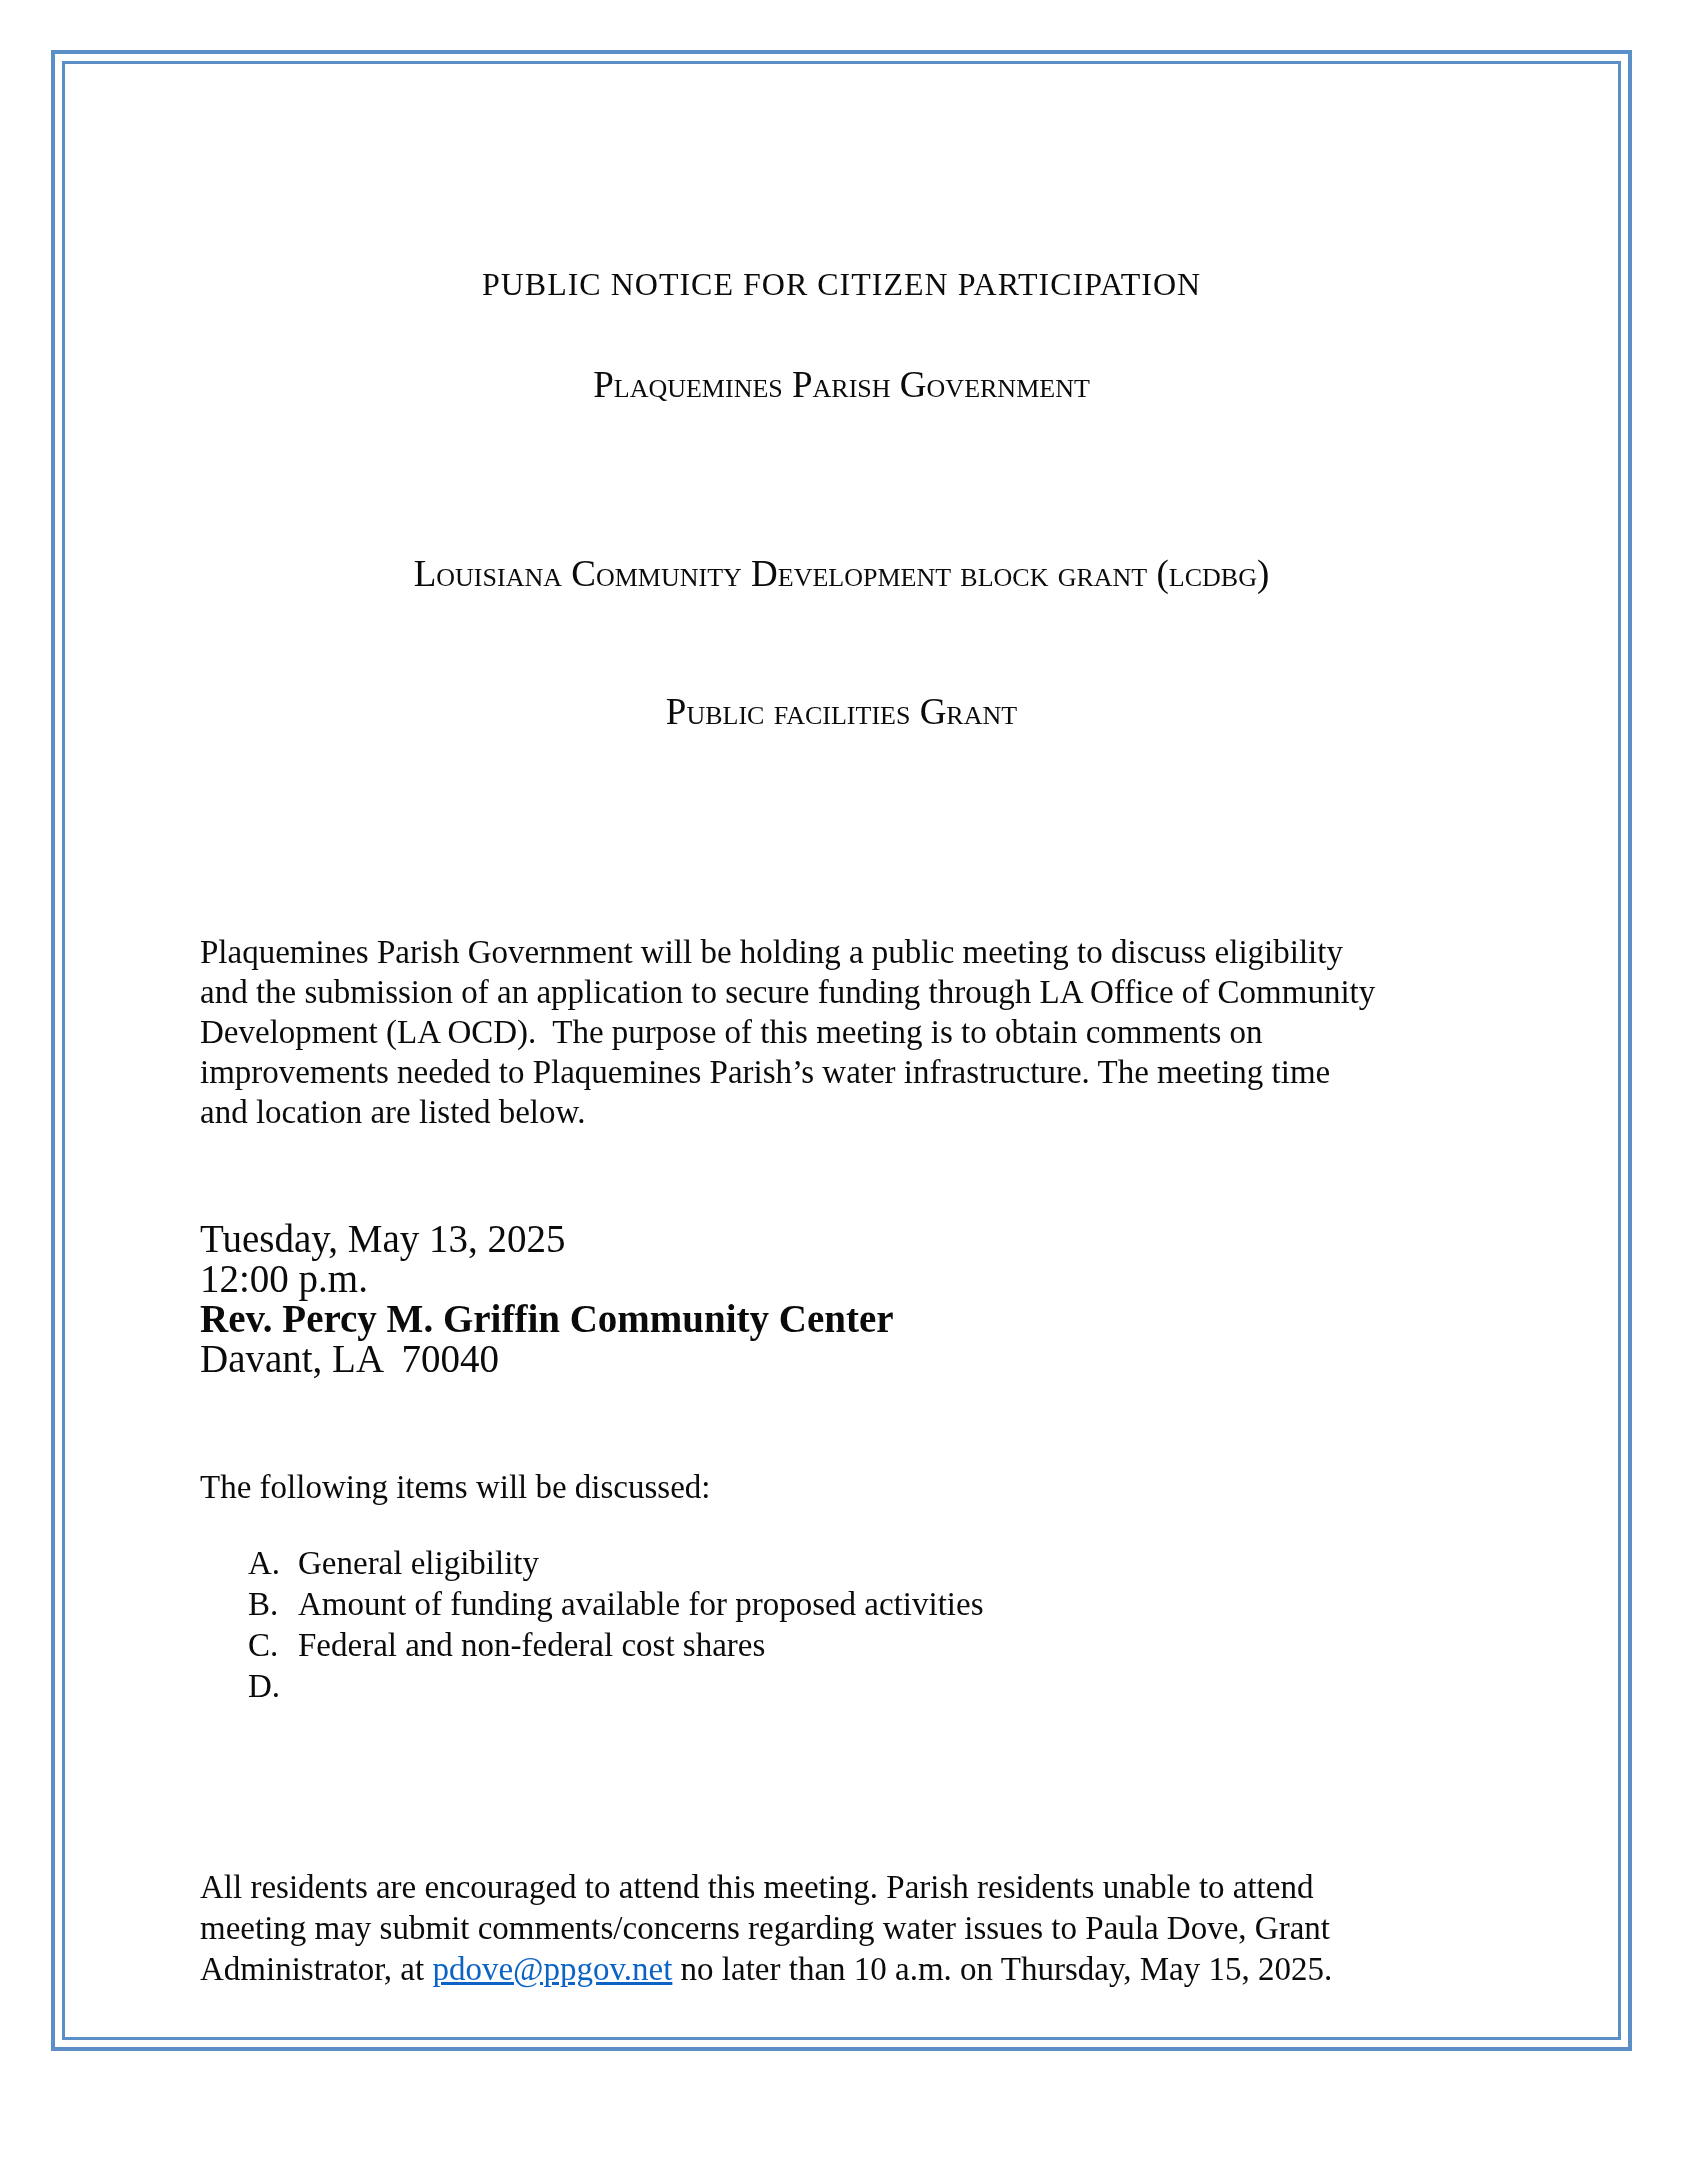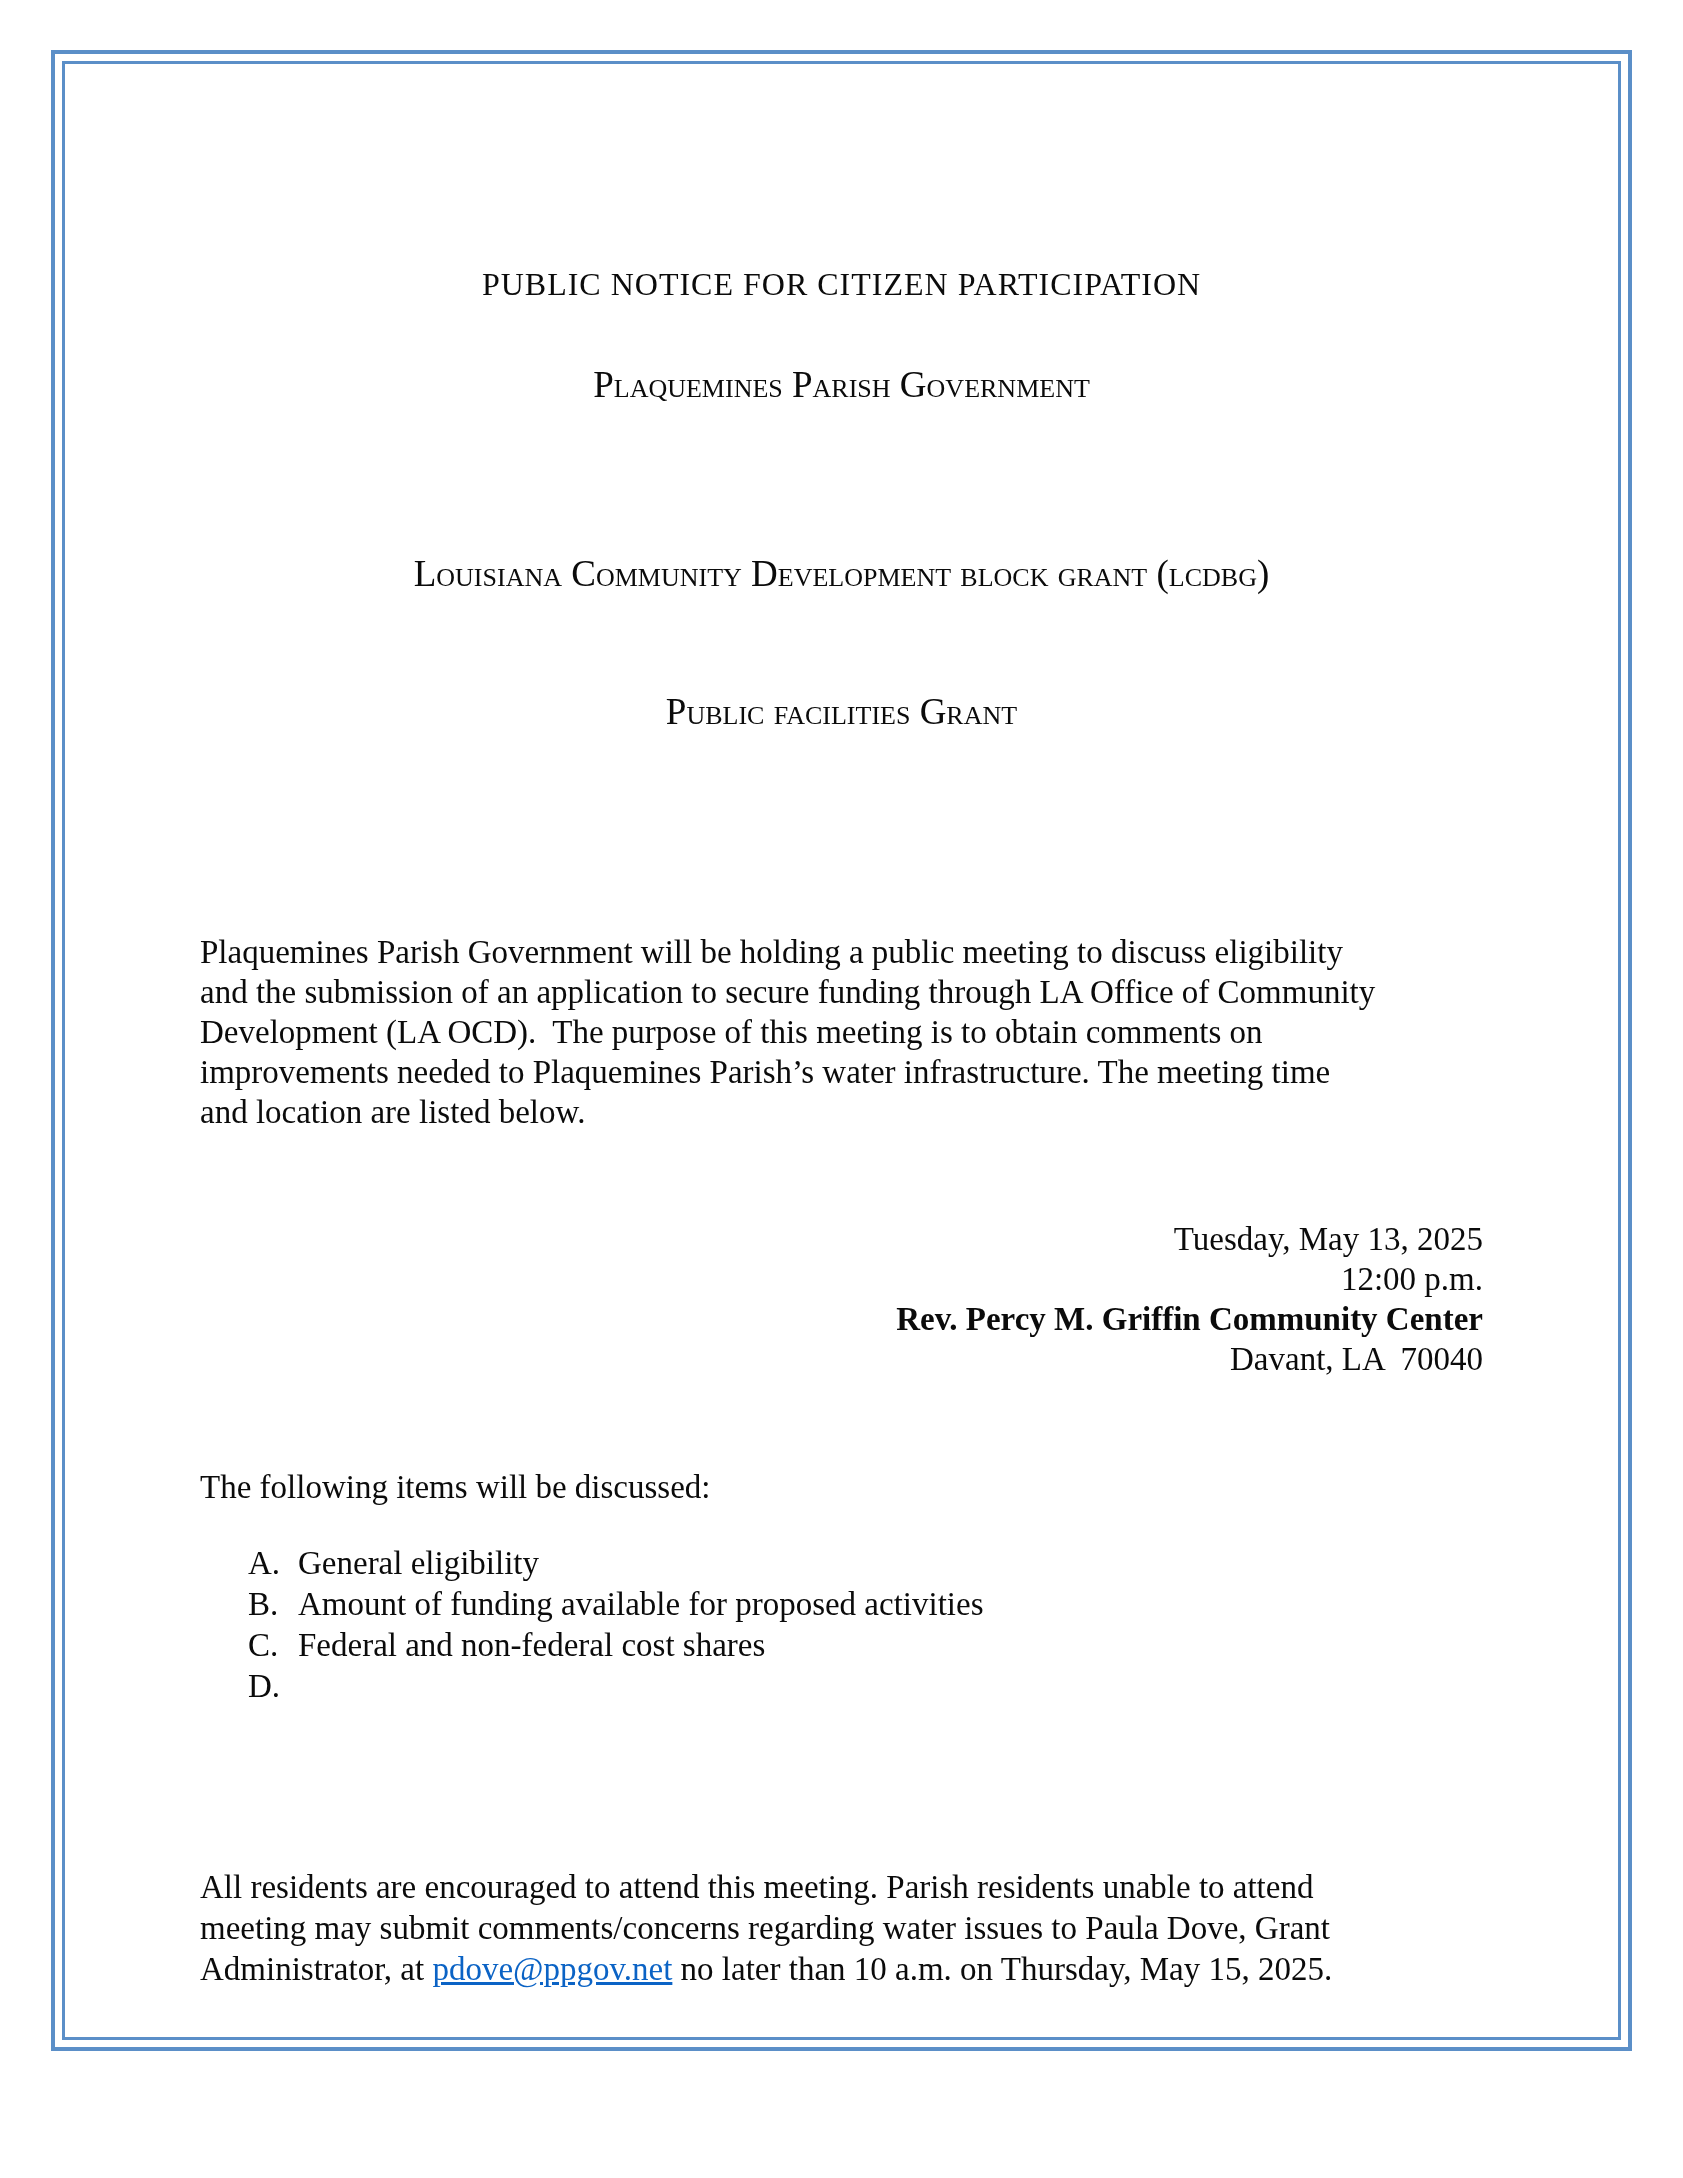--- a/index.html
+++ b/index.html
@@ -47,22 +47,22 @@
     text-align:center;
     white-space:pre;
   }
   .intro{
     margin-top:105px;
     font-size:33px;line-height:40px;
   }
   .line{white-space:pre;}
   .meeting{
     margin-top:87px;
-    font-size:33px;line-height:40px;
-    text-align:right;
+    font-size:39px;line-height:40px;
+    text-align:left;
   }
   .meeting .line{white-space:pre;}
   .venue{font-weight:bold;}
   .agenda-heading{
     margin-top:88px;
     font-size:33px;line-height:40px;
     white-space:pre;
   }
   .agenda{
     margin-top:36px;

